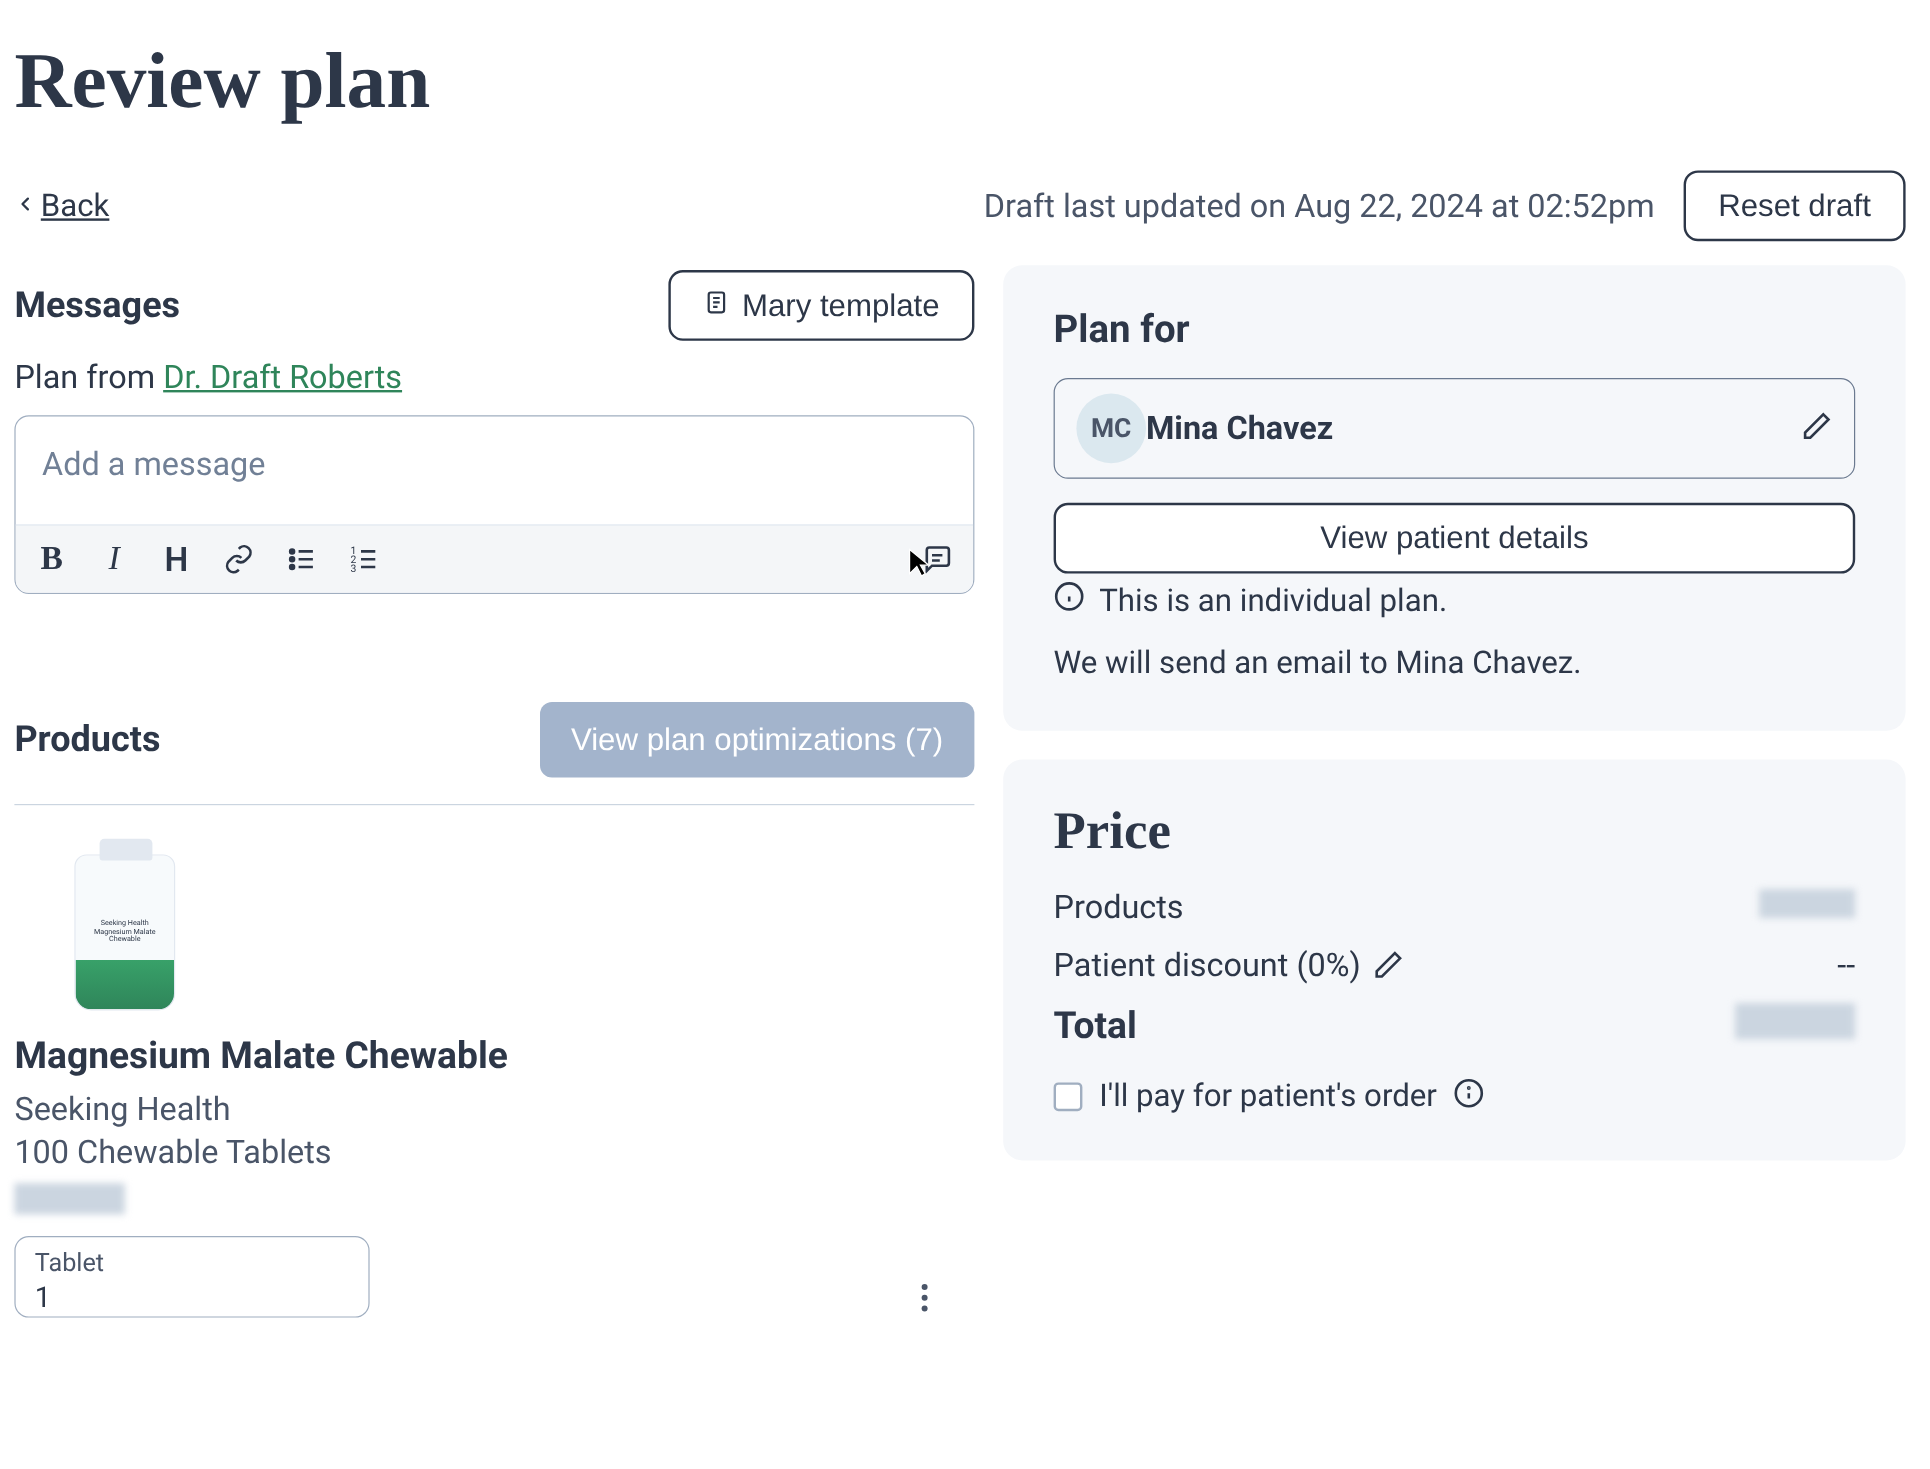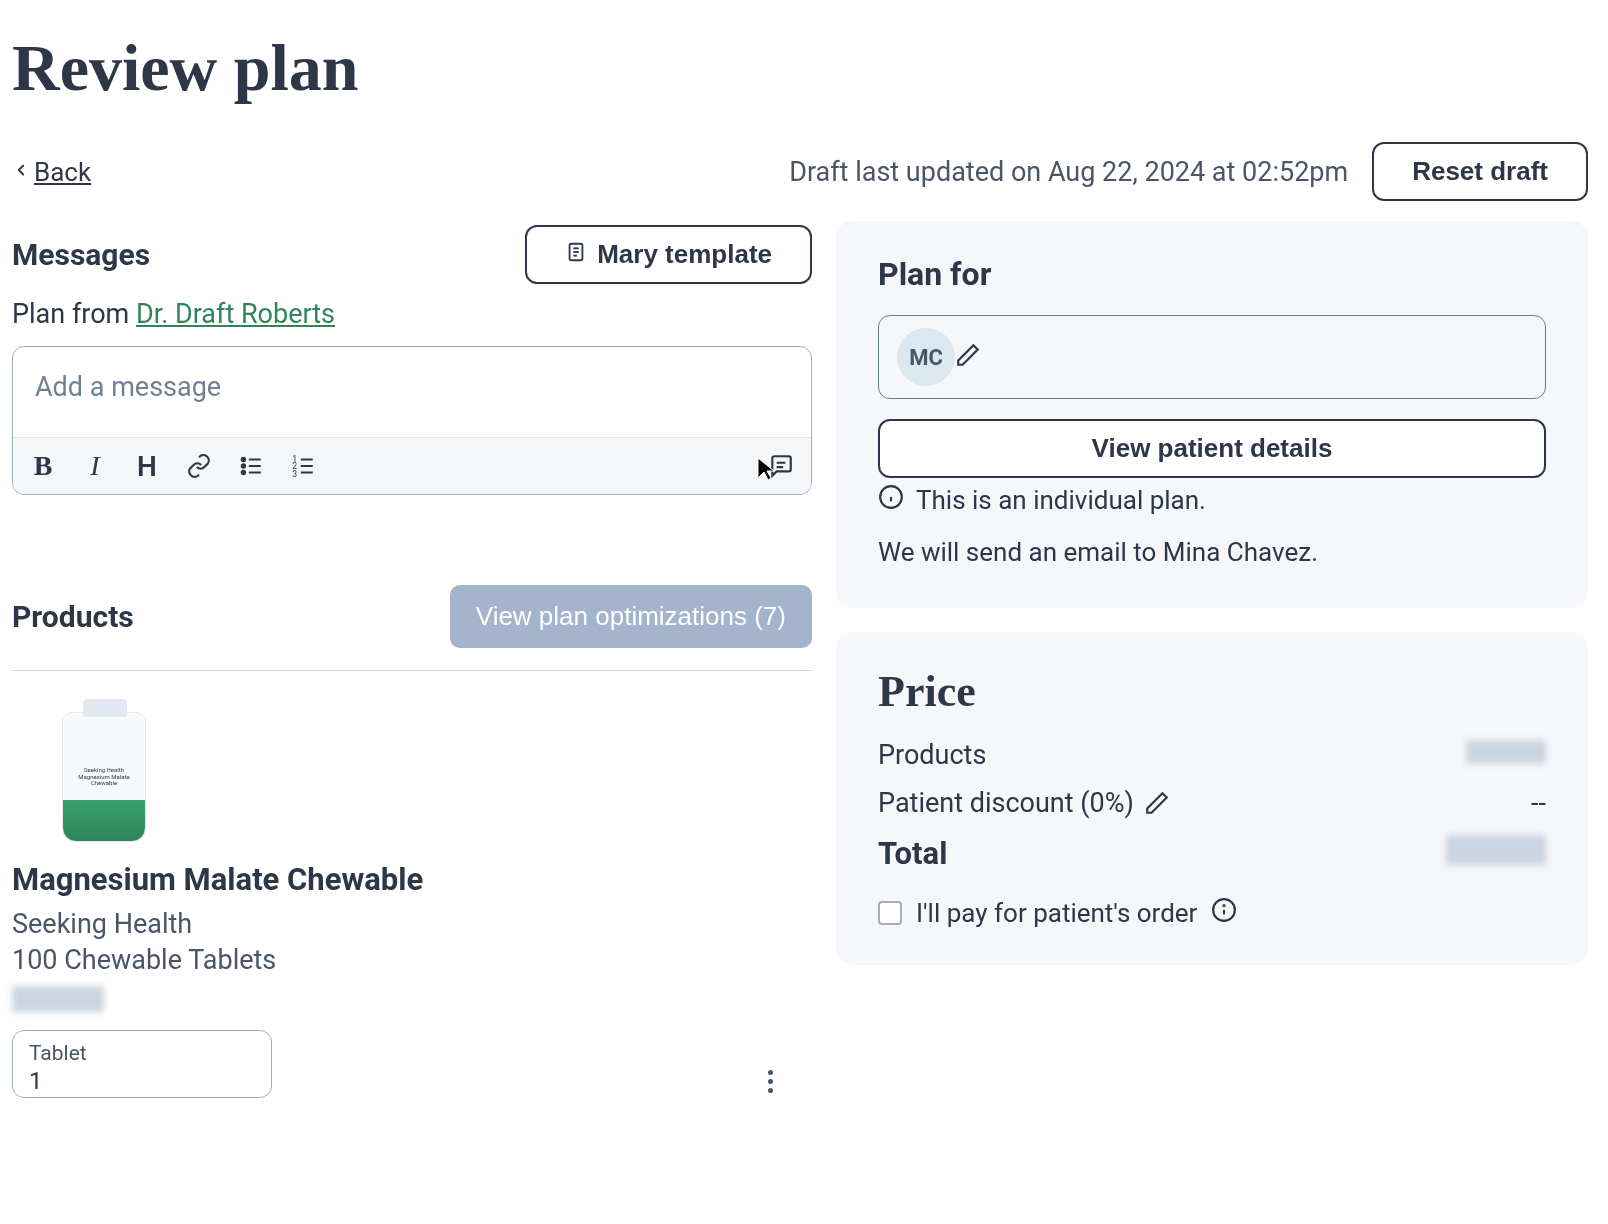--- a/index.html
+++ b/index.html
@@ -37,24 +37,24 @@
   .spacer { flex: 1; }
   .draft-status {
     font-size: 27px;
     color: #4a5568;
     margin-right: 24px;
   }
   .btn {
     border: 2px solid #2d3748;
     background: #fff;
     border-radius: 12px;
-    padding: 12px 38px;
+    padding: 12px 27px;
     font-size: 26px;
     color: #2d3748;
-    font-weight: 700;
+    font-weight: 400;
     cursor: pointer;
     display: inline-flex;
     align-items: center;
     gap: 10px;
   }
   .layout {
     display: flex;
     gap: 24px;
   }
   .main {
@@ -189,21 +189,21 @@
     margin-top: 10px;
     width: 92px; height: 26px;
     background: #cbd5e0;
     filter: blur(3px);
   }
   .product-form {
     margin-top: 14px;
     border: 1.5px solid #a0aec0;
     border-radius: 12px;
     padding: 10px 16px 2px 16px;
-    width: 260px;
+    width: 296px;
   }
   .pf-label { font-size: 21px; color: #4a5568; margin-bottom: 2px; }
   .pf-value { font-size: 24px; color: #2d3748; }
   .product-actions {
     margin-top: auto;
     display:flex;
     align-items:flex-end;
     padding-right: 30px;
   }
   .kebab {
@@ -415,20 +415,21 @@
       </div>
     </div>
 
   </div>
 
   <div class="sidebar">
     <div class="card">
       <div class="card-title">Plan for</div>
       <div class="patient-box">
         <div class="avatar">MC</div>
+        <div class="patient-name">Mina Chavez</div>
         <span class="icon-btn">
           <svg viewBox="0 0 24 24">
               <path d="M17 3l4 4L7 21H3v-4L17 3z"></path>
             </svg>
         </span>
       </div>
       <button class="btn full-btn">View patient details</button>
       <div class="info-row">
         <span>
           <svg viewBox="0 0 24 24">

